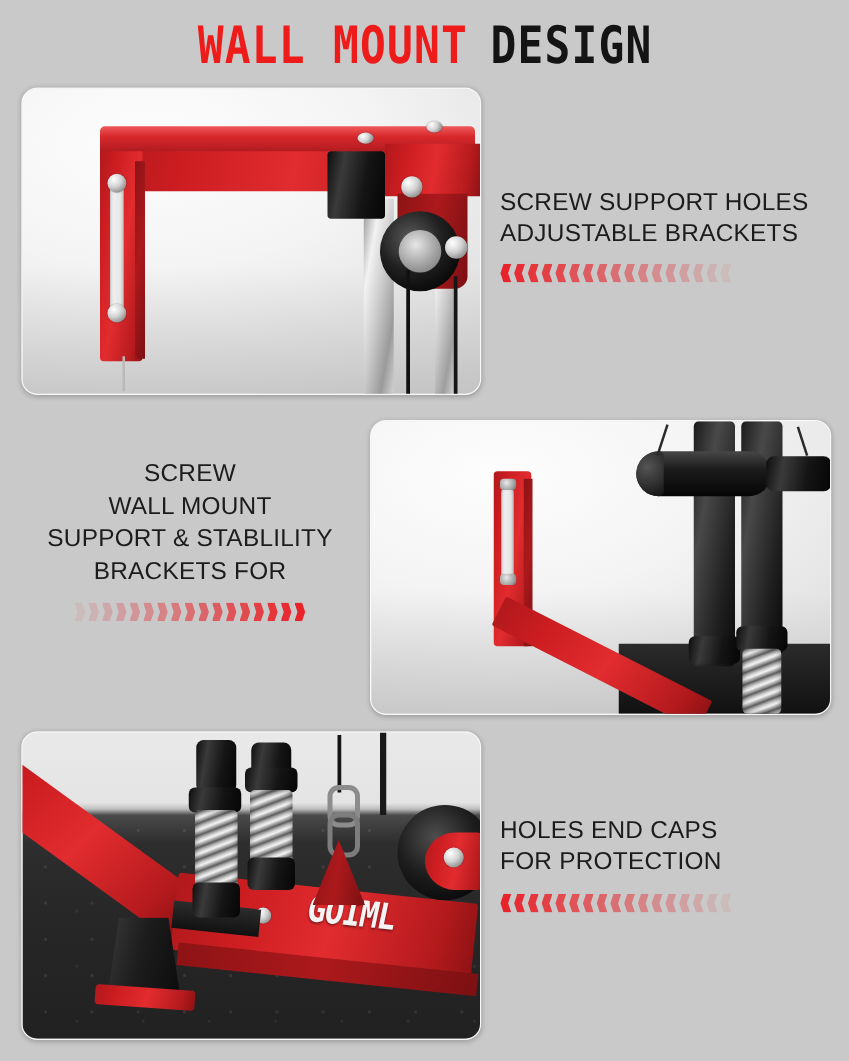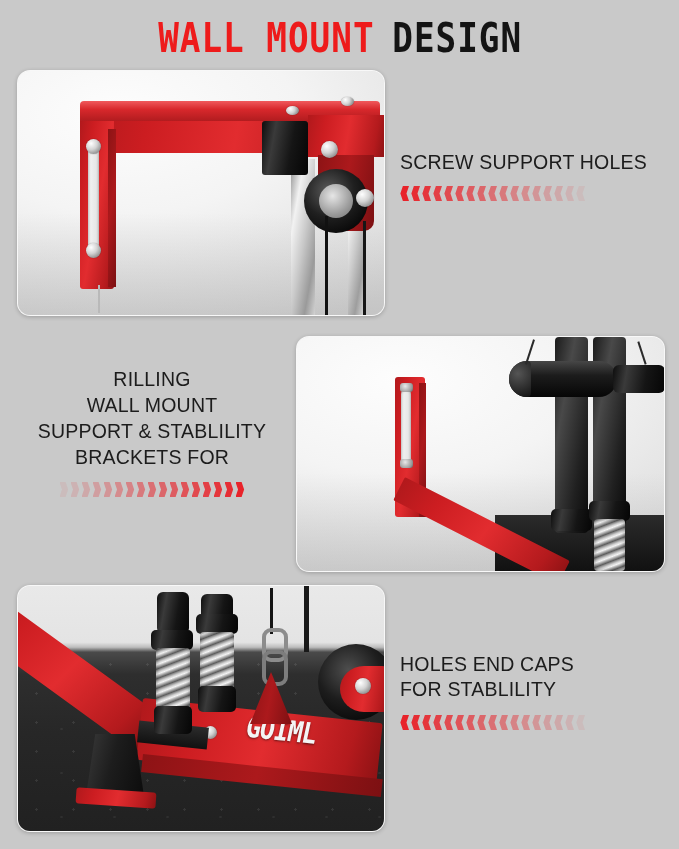--- a/index.html
+++ b/index.html
@@ -243,20 +243,21 @@
 
       <div style="position:absolute;left:300px;top:58px;width:76px;height:76px;border-radius:50%;background:radial-gradient(circle at 40% 34%,#4e4e4e 0%,#1d1d1d 46%,#090909 80%,#000 100%);"></div>
       <div class="red" style="position:absolute;left:322px;top:80px;width:48px;height:46px;border-radius:50% 6px 6px 50%;"></div>
       <div class="bolt" style="left:337px;top:92px;width:16px;height:16px;"></div>
       <div style="position:absolute;left:286px;top:0;width:5px;height:66px;background:#191919;"></div>
     </div>
   </div>
 
   <div class="caption" id="caption-1">
     <div class="line">SCREW SUPPORT HOLES</div>
+    <div class="line">ADJUSTABLE BRACKETS</div>
     <div class="chevrons" id="chev-1">
         <span class="chev left" style="opacity: 1;"></span>
         <span class="chev left" style="opacity: 0.943;"></span>
         <span class="chev left" style="opacity: 0.885;"></span>
         <span class="chev left" style="opacity: 0.828;"></span>
         <span class="chev left" style="opacity: 0.77;"></span>
         <span class="chev left" style="opacity: 0.712;"></span>
         <span class="chev left" style="opacity: 0.655;"></span>
         <span class="chev left" style="opacity: 0.597;"></span>
         <span class="chev left" style="opacity: 0.54;"></span>
@@ -265,21 +266,21 @@
         <span class="chev left" style="opacity: 0.367;"></span>
         <span class="chev left" style="opacity: 0.31;"></span>
         <span class="chev left" style="opacity: 0.252;"></span>
         <span class="chev left" style="opacity: 0.195;"></span>
         <span class="chev left" style="opacity: 0.137;"></span>
         <span class="chev left" style="opacity: 0.08;"></span>
       </div>
   </div>
 
   <div class="caption" id="caption-2">
-    <div class="line">RILLING</div>
+    <div class="line">SCREW</div>
     <div class="line">WALL MOUNT</div>
     <div class="line">SUPPORT &amp; STABLILITY</div>
     <div class="line">BRACKETS FOR</div>
     <div class="chevrons" id="chev-2">
         <span class="chev right" style="opacity: 0.08;"></span>
         <span class="chev right" style="opacity: 0.138;"></span>
         <span class="chev right" style="opacity: 0.195;"></span>
         <span class="chev right" style="opacity: 0.253;"></span>
         <span class="chev right" style="opacity: 0.31;"></span>
         <span class="chev right" style="opacity: 0.368;"></span>
@@ -292,21 +293,21 @@
         <span class="chev right" style="opacity: 0.77;"></span>
         <span class="chev right" style="opacity: 0.828;"></span>
         <span class="chev right" style="opacity: 0.885;"></span>
         <span class="chev right" style="opacity: 0.943;"></span>
         <span class="chev right" style="opacity: 1;"></span>
       </div>
   </div>
 
   <div class="caption" id="caption-3">
     <div class="line">HOLES END CAPS</div>
-    <div class="line">FOR STABLILITY</div>
+    <div class="line">FOR PROTECTION</div>
     <div class="chevrons" id="chev-3">
         <span class="chev left" style="opacity: 1;"></span>
         <span class="chev left" style="opacity: 0.943;"></span>
         <span class="chev left" style="opacity: 0.885;"></span>
         <span class="chev left" style="opacity: 0.828;"></span>
         <span class="chev left" style="opacity: 0.77;"></span>
         <span class="chev left" style="opacity: 0.712;"></span>
         <span class="chev left" style="opacity: 0.655;"></span>
         <span class="chev left" style="opacity: 0.597;"></span>
         <span class="chev left" style="opacity: 0.54;"></span>

